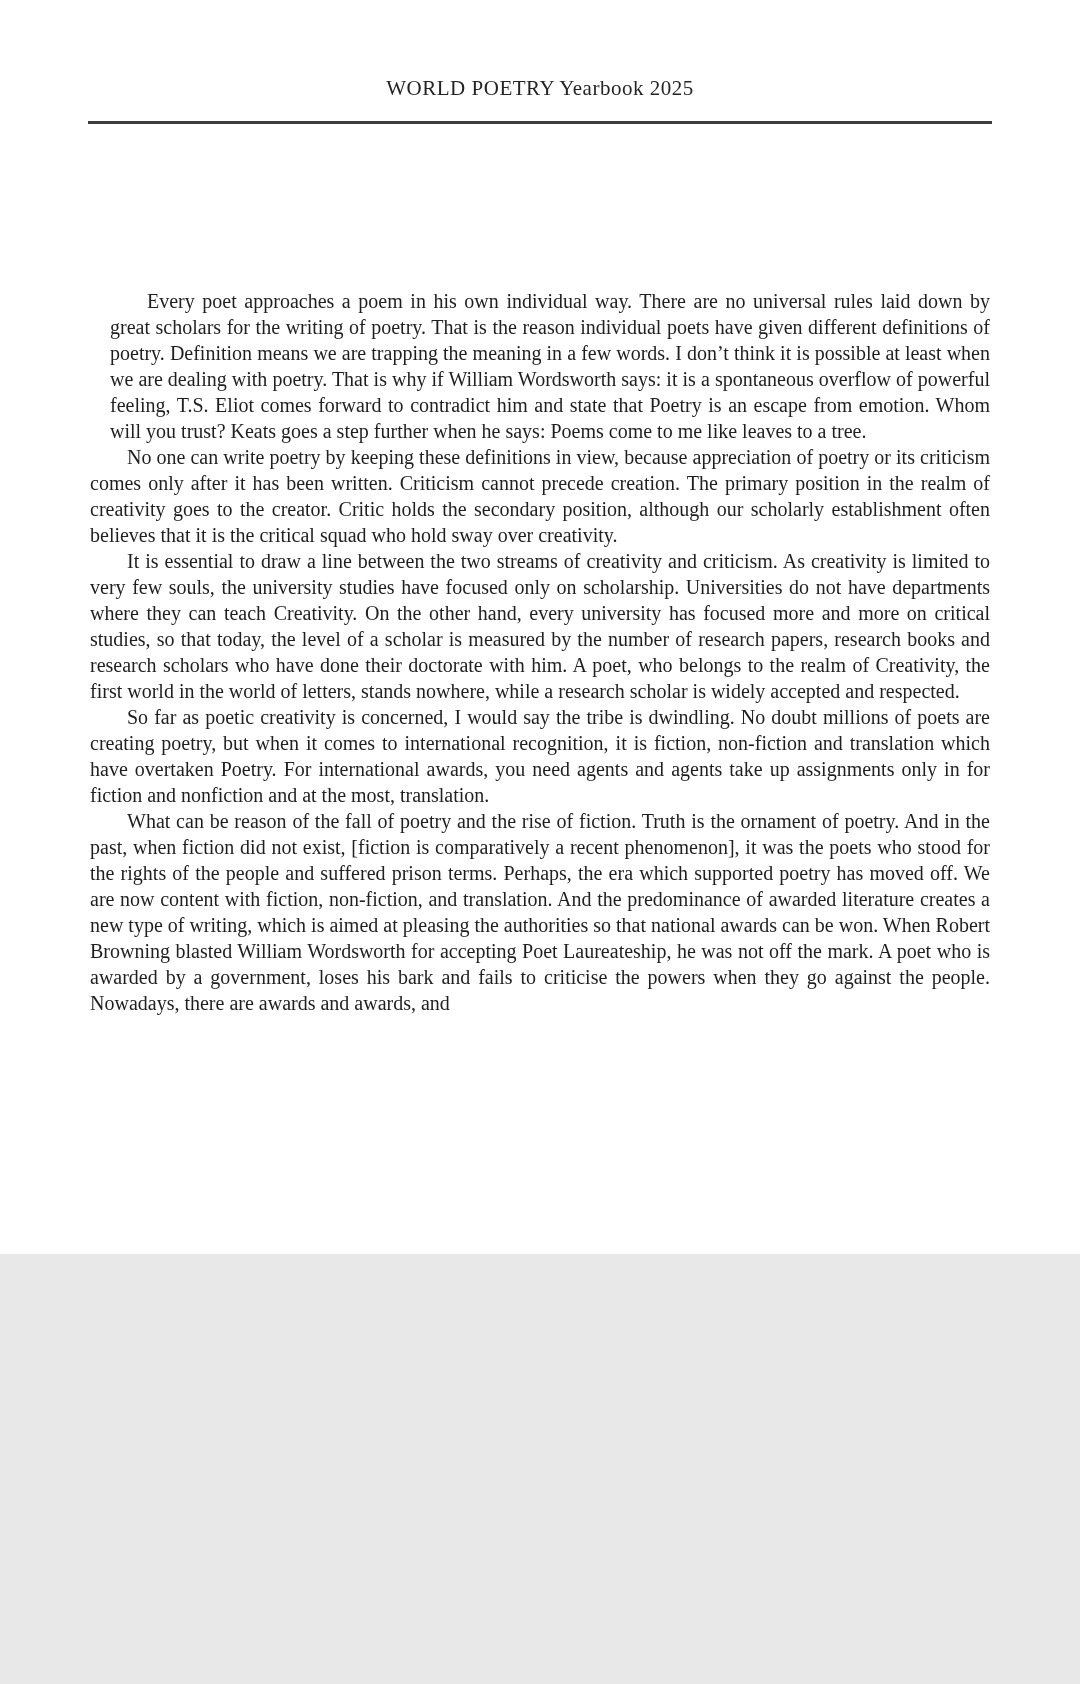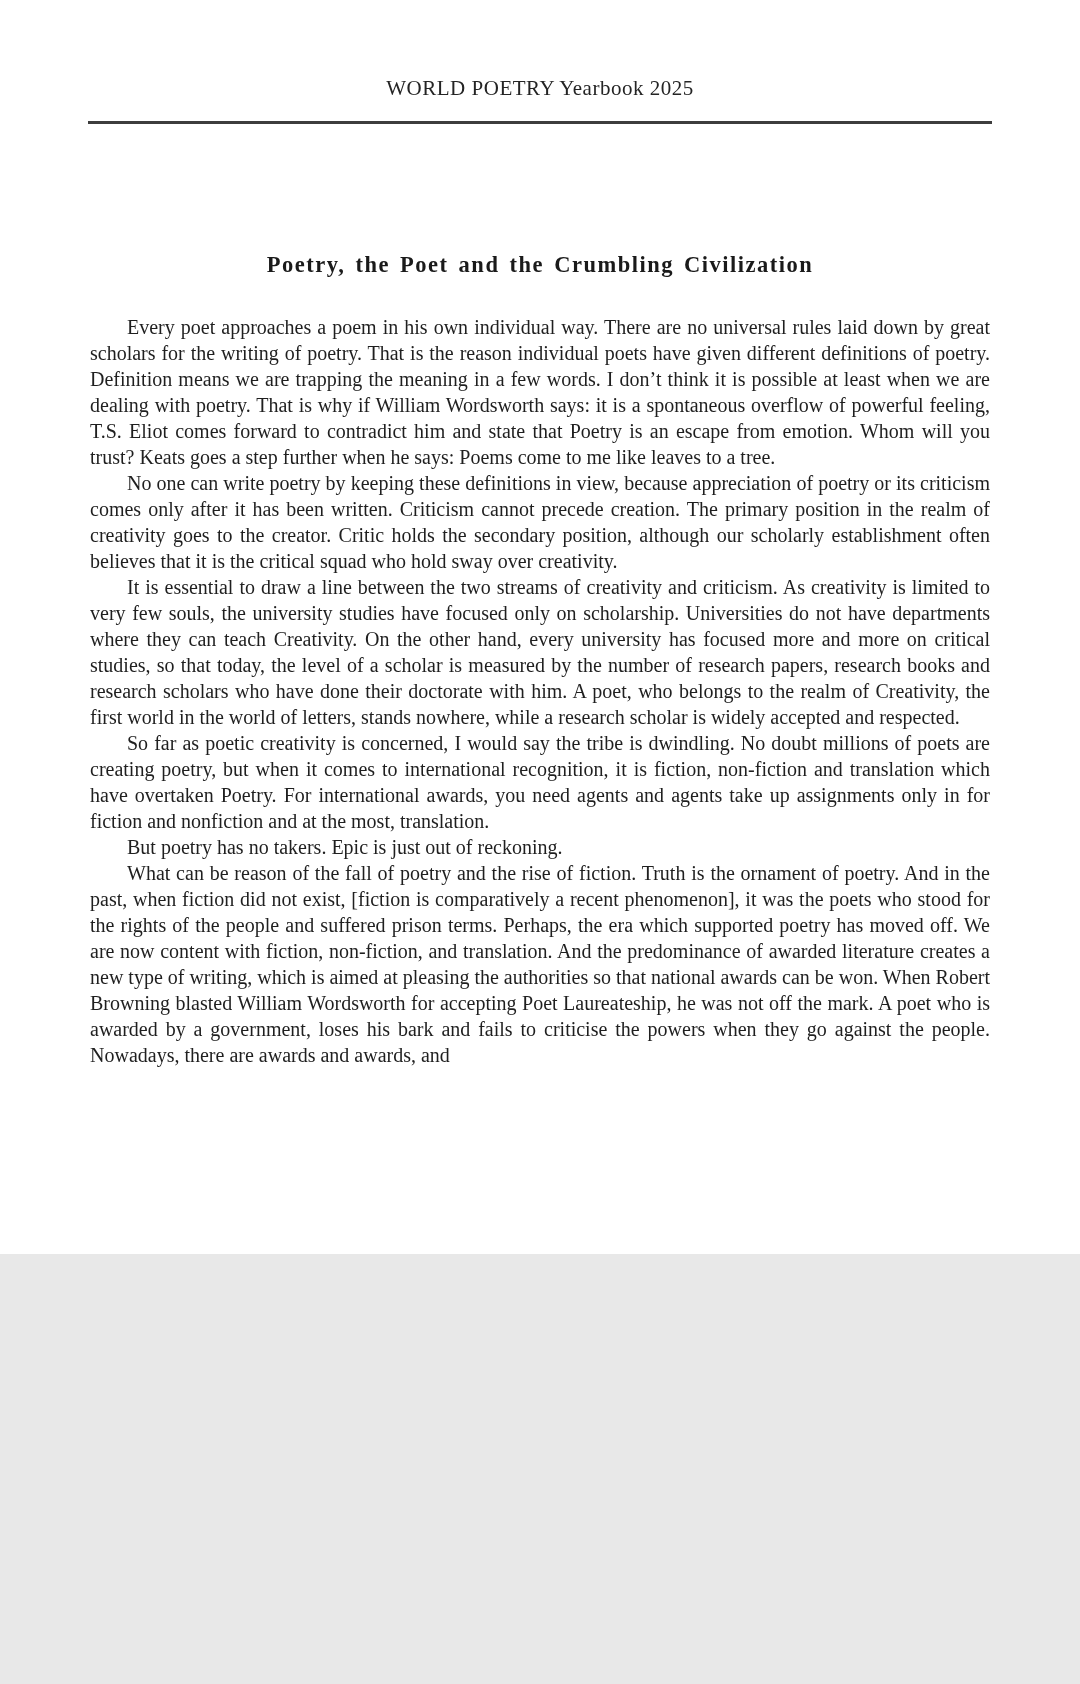--- a/index.html
+++ b/index.html
@@ -48,21 +48,21 @@
     color: #1f1f1f;
   }
   .para {
     margin: 0;
     font-size: 20px;
     line-height: 26px;
     text-align: justify;
     text-indent: 37px;
     color: #1f1f1f;
   }
-  .para.lead { margin-top: 36px; }
+  .para.lead { margin-top: 36px; margin-left: 20px; }
   .section-heading {
     margin: 22px 0 2px 0;
     font-size: 20.5px;
     font-weight: bold;
     font-style: italic;
     color: #1a1a1a;
   }
   .footer {
     position: absolute;
     top: 1548px; left: 0; width: 100%;
@@ -82,28 +82,26 @@
 </style>
 </head>
 <body>
 
 <div class="page">
 
   <div class="running-head">WORLD POETRY Yearbook 2025</div>
   <div class="header-rule"></div>
 
   <main class="content">
-    <h1 class="title">Poetry, the Poet and the Crumbling Civilization</h1>
 
     <p class="para lead">Every poet approaches a poem in his own individual way. There are no universal rules laid down by great scholars for the writing of poetry. That is the reason individual poets have given different definitions of poetry. Definition means we are trapping the meaning in a few words. I don’t think it is possible at least when we are dealing with poetry. That is why if William Wordsworth says: it is a spontaneous overflow of powerful feeling, T.S. Eliot comes forward to contradict him and state that Poetry is an escape from emotion. Whom will you trust? Keats goes a step further when he says: Poems come to me like leaves to a tree.</p>
     <p class="para">No one can write poetry by keeping these definitions in view, because appreciation of poetry or its criticism comes only after it has been written. Criticism cannot precede creation. The primary position in the realm of creativity goes to the creator. Critic holds the secondary position, although our scholarly establishment often believes that it is the critical squad who hold sway over creativity.</p>
 
     <p class="para">It is essential to draw a line between the two streams of creativity and criticism. As creativity is limited to very few souls, the university studies have focused only on scholarship. Universities do not have departments where they can teach Creativity. On the other hand, every university has focused more and more on critical studies, so that today, the level of a scholar is measured by the number of research papers, research books and research scholars who have done their doctorate with him. A poet, who belongs to the realm of Creativity, the first world in the world of letters, stands nowhere, while a research scholar is widely accepted and respected.</p>
     <p class="para">So far as poetic creativity is concerned, I would say the tribe is dwindling. No doubt millions of poets are creating poetry, but when it comes to international recognition, it is fiction, non-fiction and translation which have overtaken Poetry. For international awards, you need agents and agents take up assignments only in for fiction and nonfiction and at the most, translation.</p>
-    <p class="para">But poetry has no takers. Epic is just out of reckoning.</p>
 
     <p class="para">What can be reason of the fall of poetry and the rise of fiction. Truth is the ornament of poetry. And in the past, when fiction did not exist, [fiction is comparatively a recent phenomenon], it was the poets who stood for the rights of the people and suffered prison terms. Perhaps, the era which supported poetry has moved off. We are now content with fiction, non-fiction, and translation. And the predominance of awarded literature creates a new type of writing, which is aimed at pleasing the authorities so that national awards can be won. When Robert Browning blasted William Wordsworth for accepting Poet Laureateship, he was not off the mark. A poet who is awarded by a government, loses his bark and fails to criticise the powers when they go against the people.  Nowadays, there are awards and awards, and</p>
   </main>
 
   <div class="footer">
     <span class="sketch">
       <svg width="98" height="64" viewBox="0 0 98 64" xmlns="http://www.w3.org/2000/svg">
         <ellipse cx="45" cy="53" rx="42" ry="7" fill="#c9c9c9" opacity="0.45"></ellipse>
         <ellipse cx="45" cy="51" rx="30" ry="5" fill="#b5b5b5" opacity="0.4"></ellipse>
         <rect x="7" y="29" width="13" height="19" rx="2" fill="#9b9b9b" opacity="0.85"></rect>

